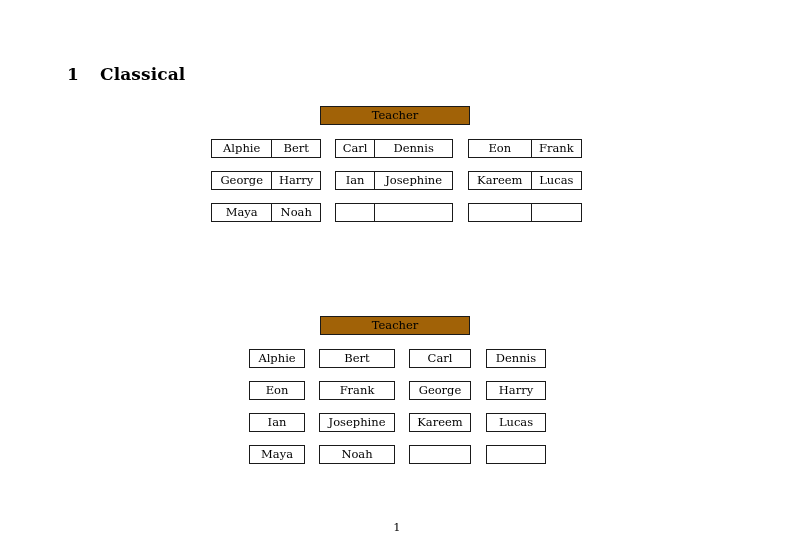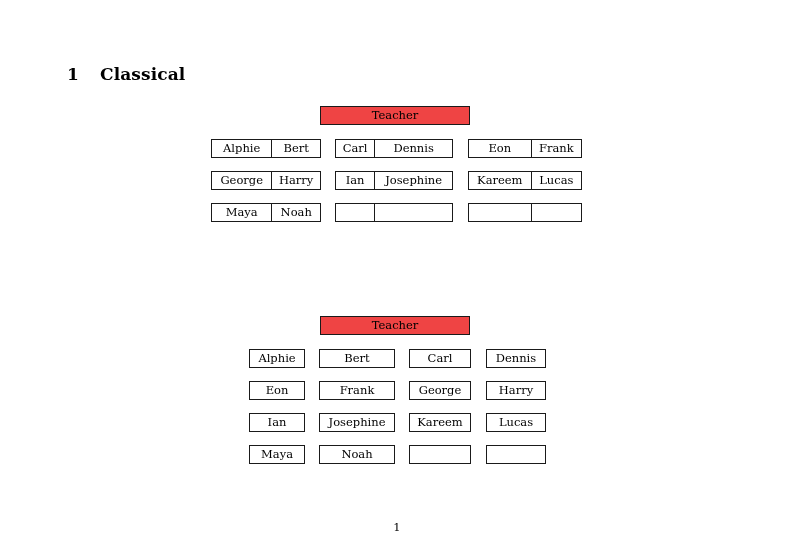--- a/index.html
+++ b/index.html
@@ -34,21 +34,21 @@
   .section-heading .num {
     display: inline-block;
     width: 33px;
   }
   #sec1-heading { top: 64px; }
   #sec2-heading { top: 275px; }
 
   
   .box {
     border: 1px solid #1a1a1a;
-    background: #ef4444;
+    background: #a16207;
     box-sizing: border-box;
     font-size: 11.5px;
     line-height: 1;
     display: flex;
     align-items: center;
     justify-content: center;
     height: 19px;
     overflow: hidden;
   }
 

